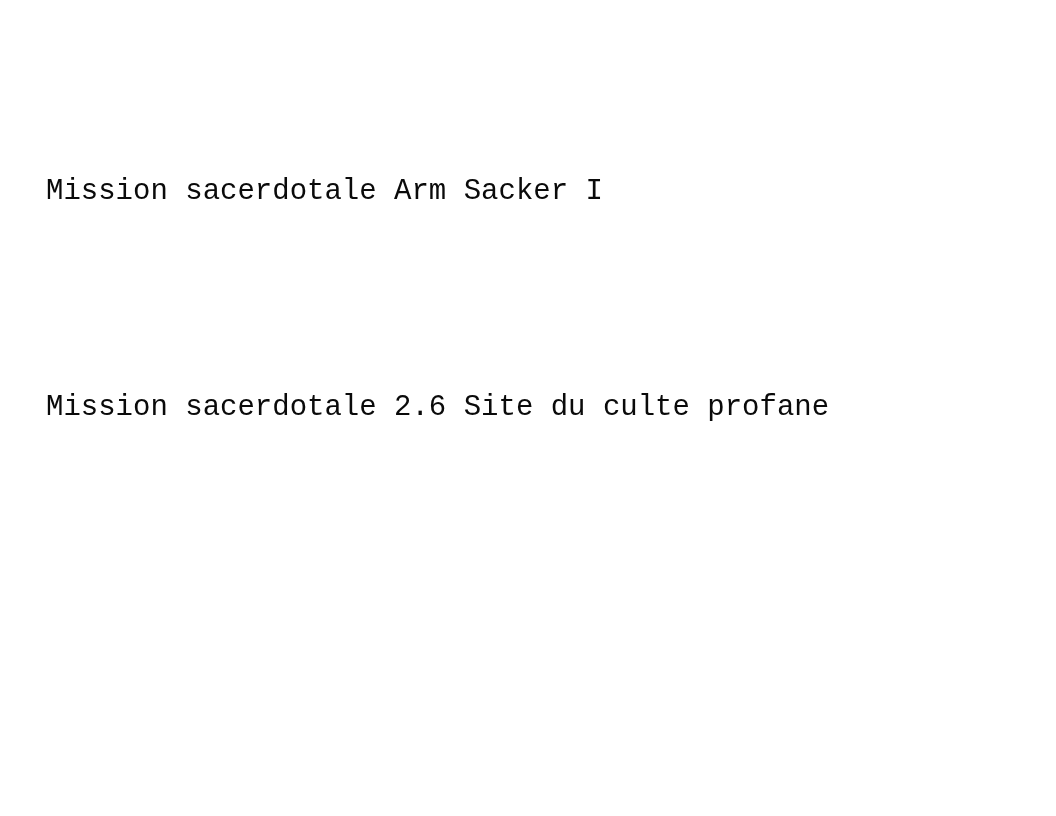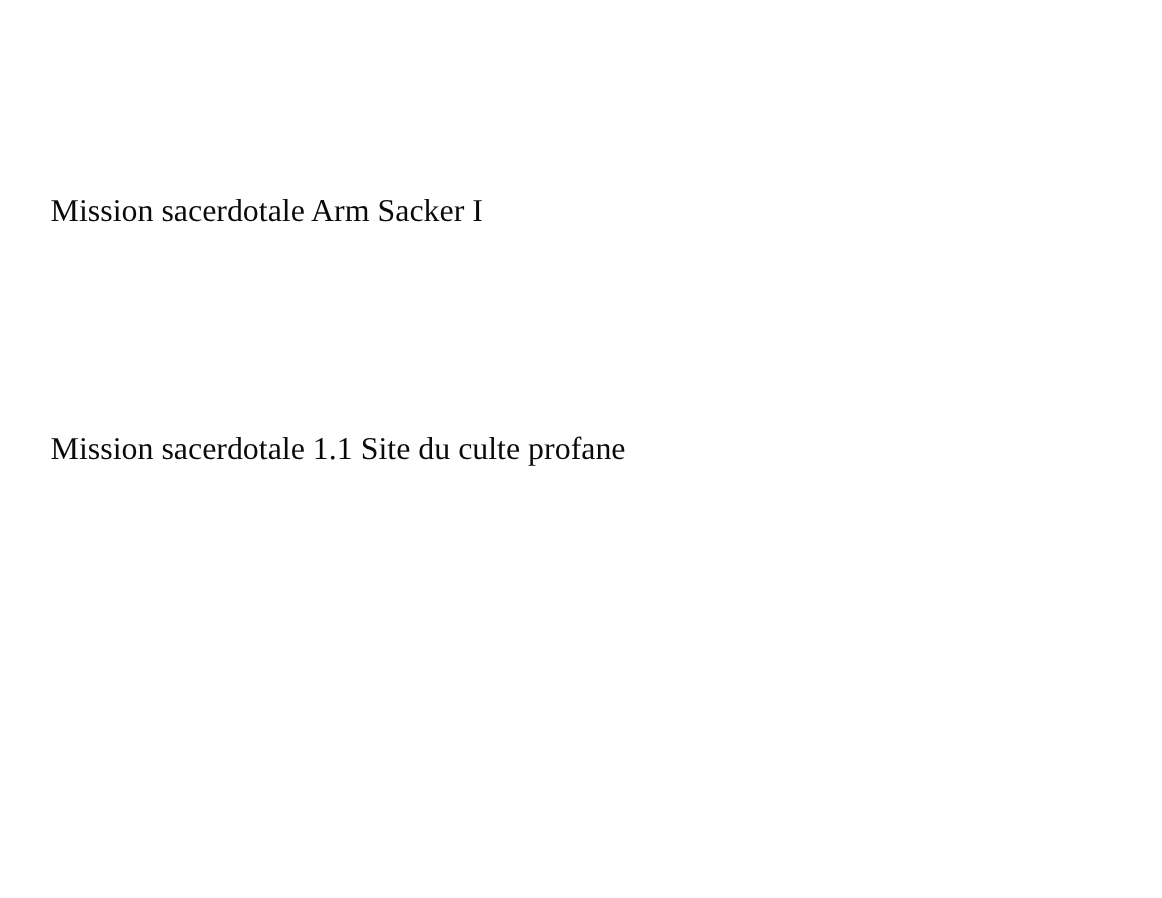--- a/index.html
+++ b/index.html
@@ -20,33 +20,34 @@
     font-size: 29px;
     line-height: 36px;
     color: #0a0a0a;
   }
   .para {
     margin: 0 0 36px 0;
     white-space: pre-wrap;
   }
   .line {
     display: block;
+    font-family: Liberation Mono, monospace;
   }
 </style>
 </head>
 <body style="background: rgb(255, 255, 255);">
 
 <main class="doc" style="color: rgb(10, 10, 10);">
 
   <p class="para">
     <span class="line">Mission sacerdotale Arm Sacker I</span>
   </p>
 
 
   <p class="para">
-    <span class="line">Mission sacerdotale 1.1 Site du culte profane</span>
+    <span class="line">Mission sacerdotale 2.6 Site du culte profane</span>
   </p>
 
   <p class="para">
     
   </p>
 
 </main>
 
 </body></html>

